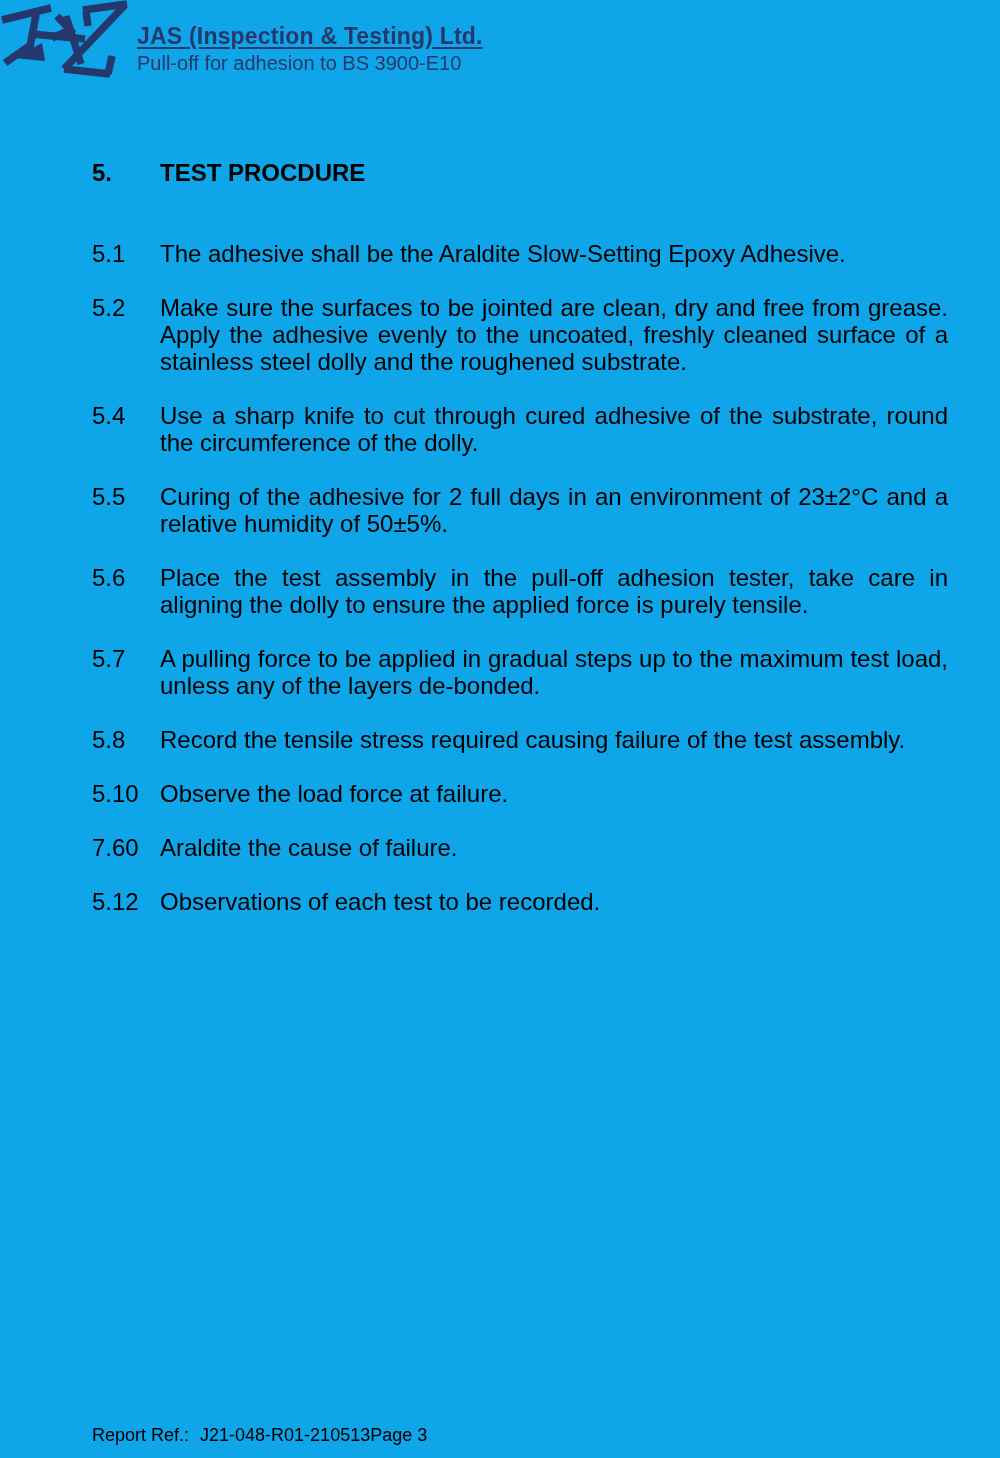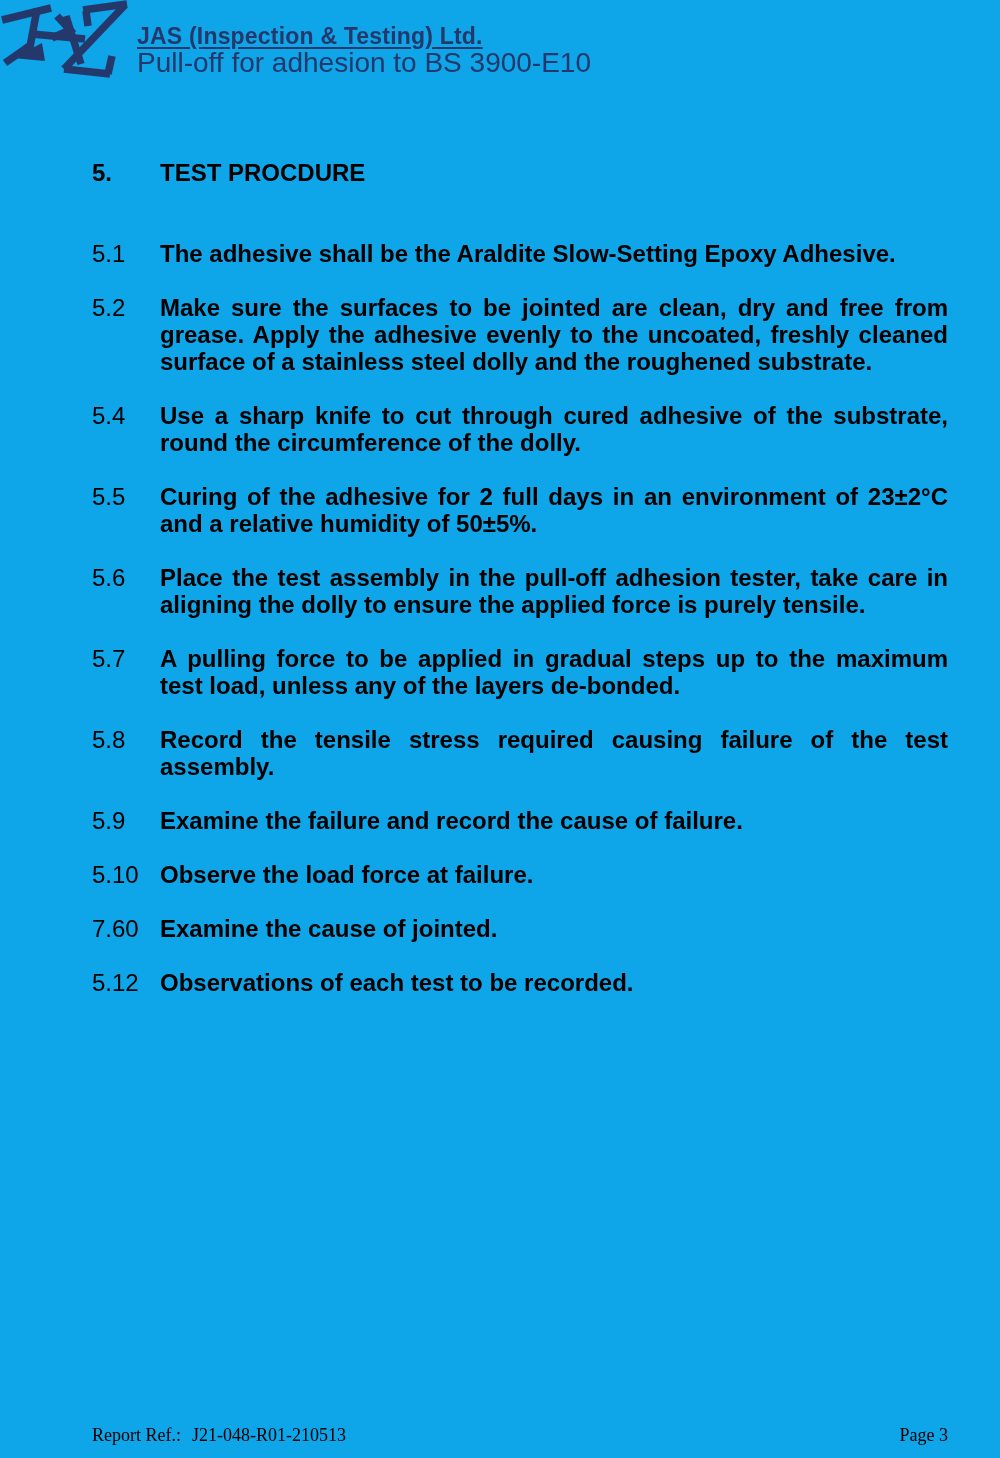--- a/index.html
+++ b/index.html
@@ -21,21 +21,21 @@
   .company-name {
     font-size: 23px;
     font-weight: bold;
     color: #24386B;
     text-decoration: underline;
     text-underline-offset: 3px;
     letter-spacing: 0.2px;
     line-height: 28px;
   }
   .header-subtitle {
-    font-size: 28px;
+    font-size: 20px;
     color: #24386B;
     line-height: 24px;
     margin-top: 1px;
   }
 
   
   .content {
     position: absolute;
     top: 158px;
     left: 92px;
@@ -54,34 +54,32 @@
     display: flex;
     font-size: 24px;
     line-height: 27px;
     margin-bottom: 27px;
   }
   .item .num { width: 68px; flex: 0 0 68px; }
   .item .txt {
     flex: 1;
     margin: 0;
     text-align: justify;
-    font-weight: bold;
   }
 
   
   .footer {
     position: absolute;
     left: 92px;
     right: 52px;
     bottom: 12px;
     display: flex;
-    justify-content: space-between;
+    justify-content: flex-start;
     font-size: 18px;
     line-height: 22px;
-    font-family: Liberation Serif, serif;
   }
   .footer .ref-value { margin-left: 11px; }
 </style>
 </head>
 <body>
 
 <div class="page">
 
   <div class="header">
     <div class="logo-wrap">
@@ -148,33 +146,29 @@
       <div class="item">
         <span class="num">5.7</span>
         <p class="txt">A pulling force to be applied in gradual steps up to the maximum test load, unless any of the layers de-bonded.</p>
       </div>
 
       <div class="item">
         <span class="num">5.8</span>
         <p class="txt">Record the tensile stress required causing failure of the test assembly.</p>
       </div>
 
-      <div class="item">
-        <span class="num">5.9</span>
-        <p class="txt">Examine the failure and record the cause of failure.</p>
-      </div>
 
       <div class="item">
         <span class="num">5.10</span>
         <p class="txt">Observe the load force at failure.</p>
       </div>
 
       <div class="item">
         <span class="num">7.60</span>
-        <p class="txt">Examine the cause of jointed.</p>
+        <p class="txt">Araldite the cause of failure.</p>
       </div>
 
       <div class="item">
         <span class="num">5.12</span>
         <p class="txt">Observations of each test to be recorded.</p>
       </div>
     </div>
 
   </div>
 

